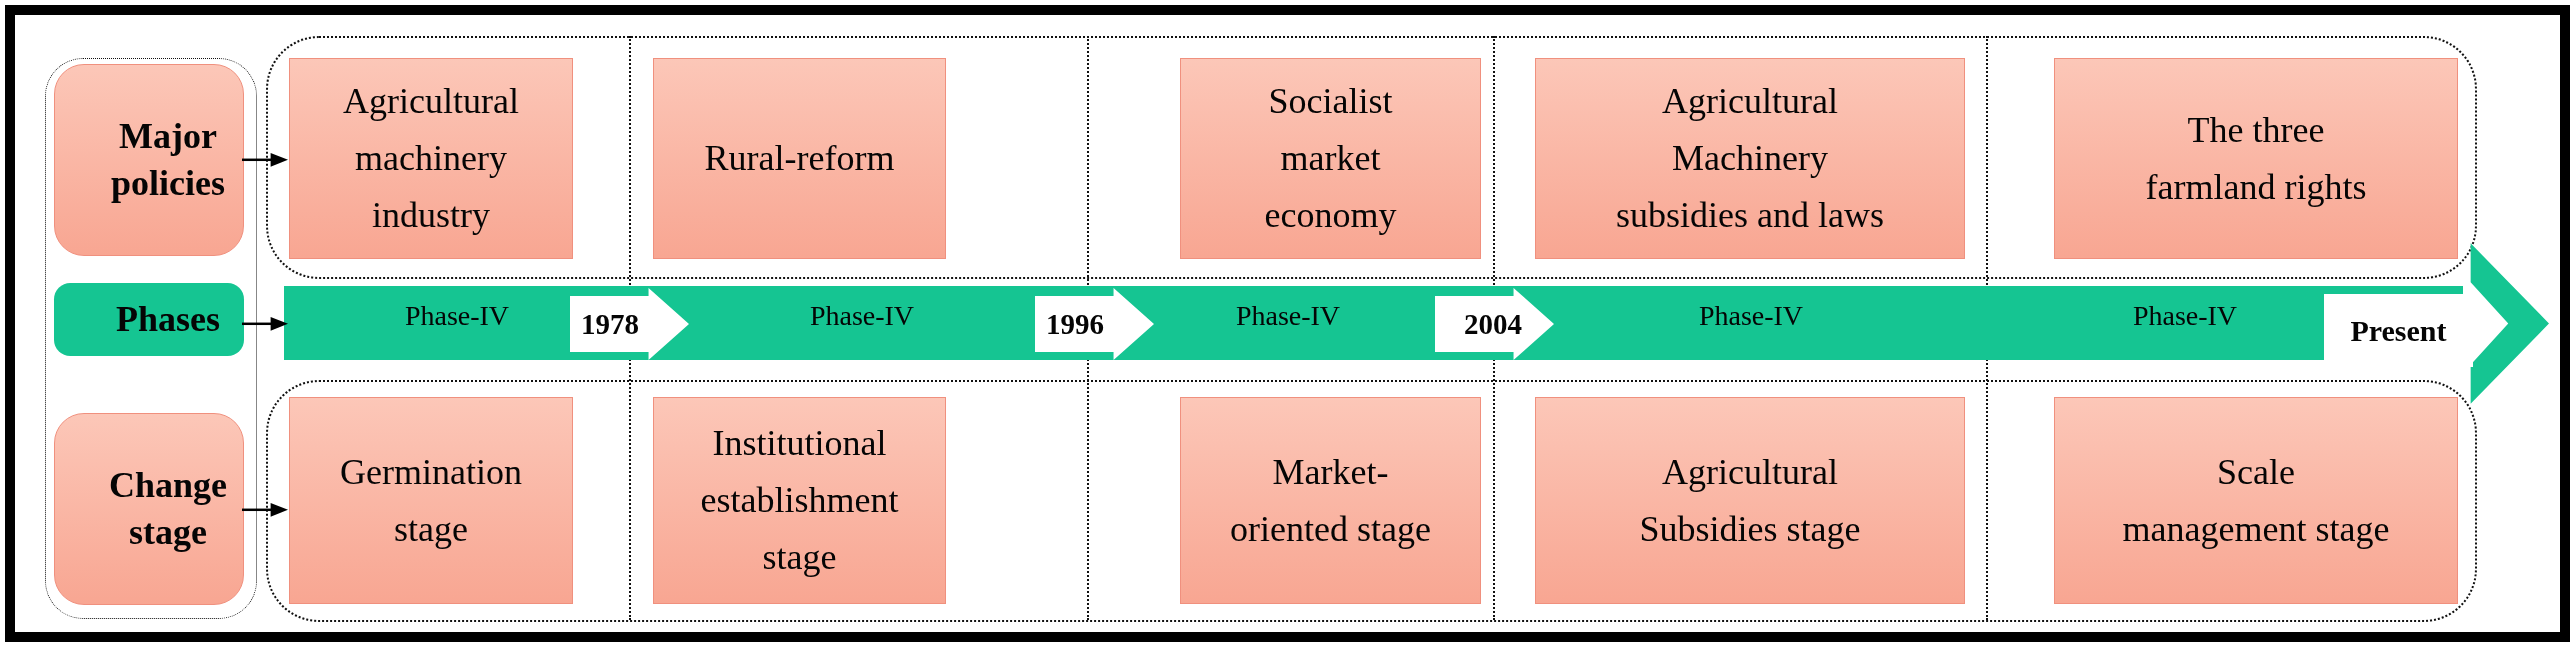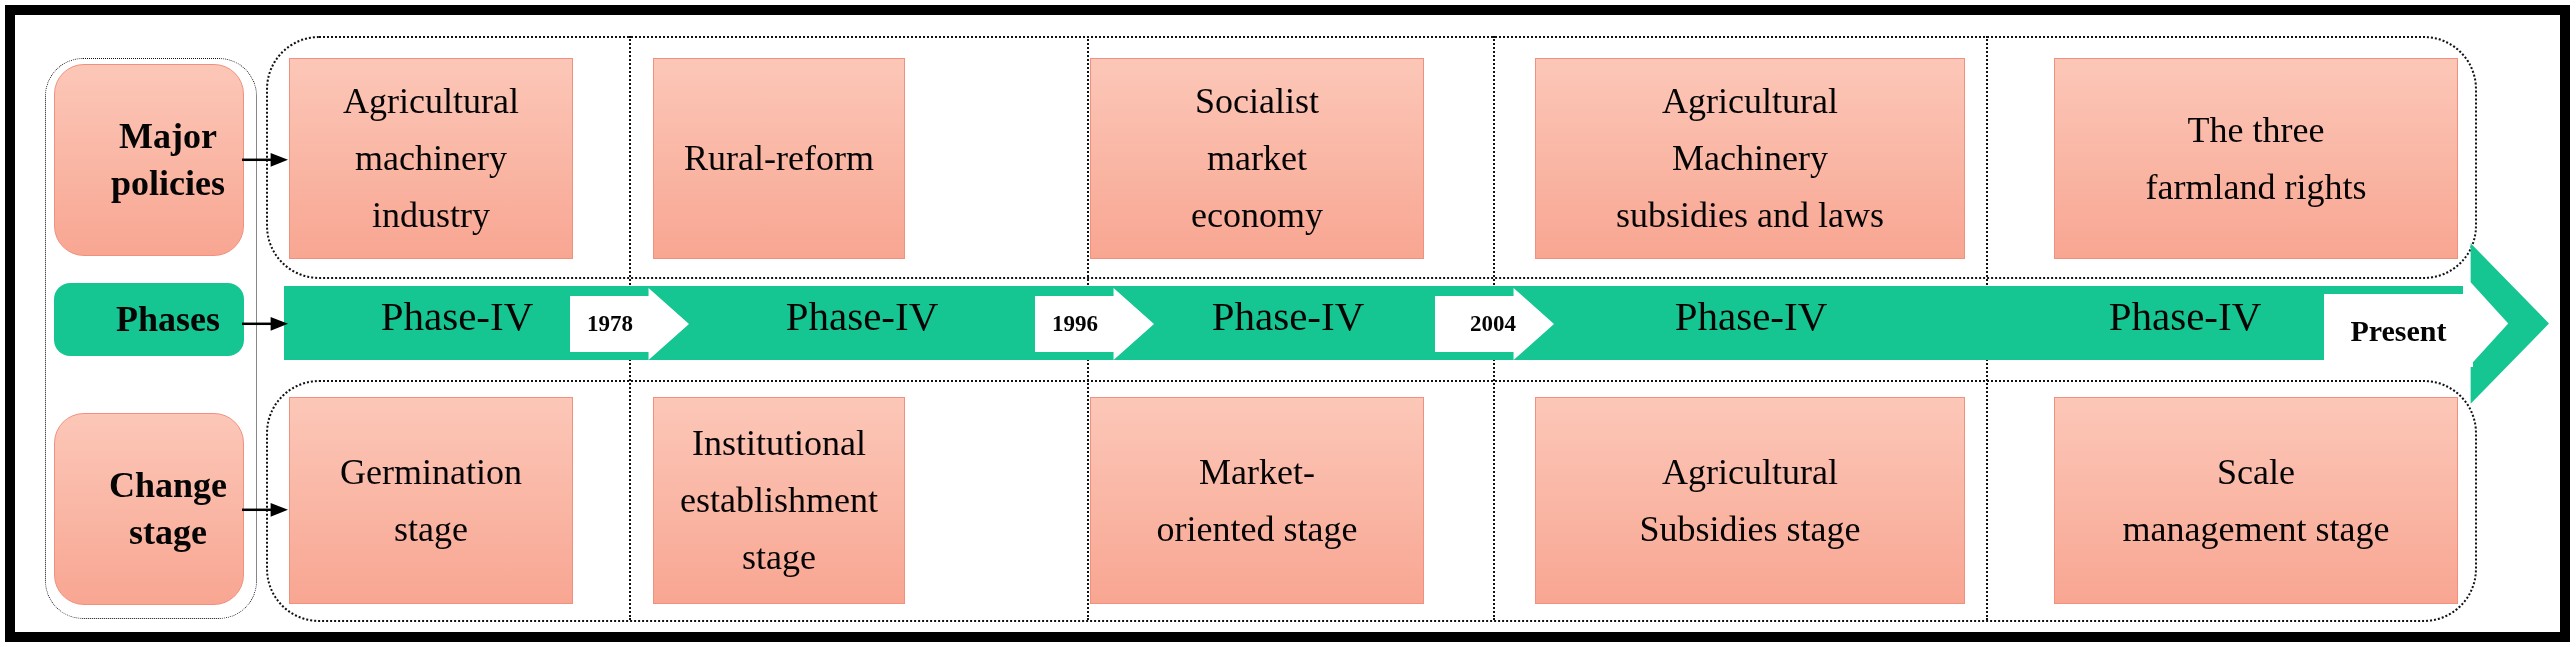--- a/index.html
+++ b/index.html
@@ -29,37 +29,37 @@
 
   
   .dotted-box{position:absolute;left:266px;width:2211px;border:2.5px dotted var(--line);border-radius:53px;box-sizing:border-box;z-index:2;background:transparent;}
   #top-container{top:36px;height:243px;}
   #bottom-container{top:380px;height:242px;}
   .separator{position:absolute;top:36px;height:584px;width:0;border-left:2.5px dotted var(--line);z-index:1;}
   #sep-1{left:629px;} #sep-2{left:1087px;} #sep-3{left:1493px;} #sep-4{left:1986px;}
 
   
   .band{position:absolute;left:284px;top:286px;width:2179px;height:74px;background:var(--green);z-index:3;}
-  .phase{position:absolute;top:286px;height:60px;width:276px;display:flex;align-items:center;justify-content:center;font-size:41px;z-index:4;white-space:nowrap;}
+  .phase{position:absolute;top:286px;height:60px;width:276px;display:flex;align-items:center;justify-content:center;font-size:28px;z-index:4;white-space:nowrap;}
   #phase-1{left:319px;} #phase-2{left:724px;} #phase-3{left:1150px;} #phase-4{left:1613px;} #phase-5{left:2047px;}
 
   .year-arrow{position:absolute;top:288px;width:119px;height:72px;background:#ffffff;
     clip-path:polygon(0 11%,66% 11%,66% 0,100% 50%,66% 100%,66% 89%,0 89%);
-    display:flex;align-items:center;justify-content:center;font-weight:bold;font-size:23px;z-index:5;box-sizing:border-box;padding-right:39px;}
+    display:flex;align-items:center;justify-content:center;font-weight:bold;font-size:29px;z-index:5;box-sizing:border-box;padding-right:39px;}
   #year-1{left:570px;} #year-2{left:1035px;} #year-3{left:1435px;padding-left:36px;} #year-4{left:1928px;}
   .present{position:absolute;left:2324px;top:294px;width:149px;height:73px;background:#ffffff;display:flex;align-items:center;justify-content:center;font-weight:bold;font-size:30px;z-index:5;}
   .chevron{position:absolute;left:2460px;top:238px;width:94px;height:171px;z-index:4;}
 
   
   .pbox{position:absolute;box-sizing:border-box;background:linear-gradient(180deg,var(--pink-top),var(--pink-bottom));border:1.9px solid var(--pink-border);display:flex;align-items:center;justify-content:center;text-align:center;font-size:36px;line-height:1.58;white-space:pre-line;z-index:3;}
   .row-top{top:58px;height:201px;}
   .row-bottom{top:397px;height:207px;}
   .col-1{left:289px;width:284px;}
-  .col-2{left:653px;width:252px;}
-  .col-3{left:1090px;width:334px;}
+  .col-2{left:653px;width:293px;}
+  .col-3{left:1180px;width:301px;}
   .col-4{left:1535px;width:430px;}
   .col-5{left:2054px;width:404px;}
 </style>
 </head>
 <body>
 
 <div class="canvas">
 
   <div class="frame"></div>
 

